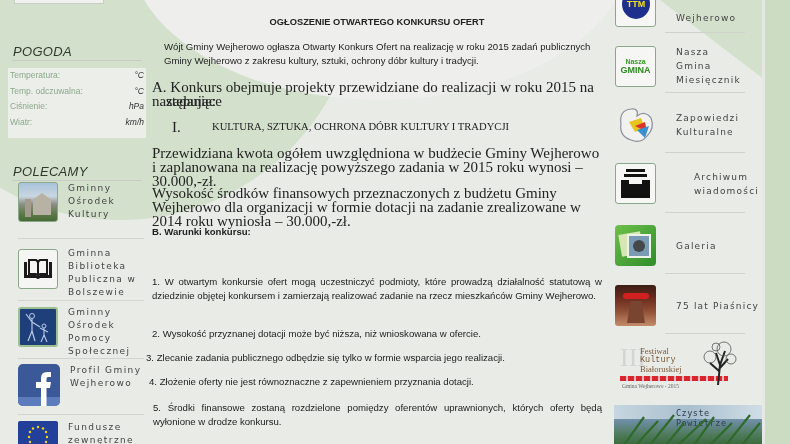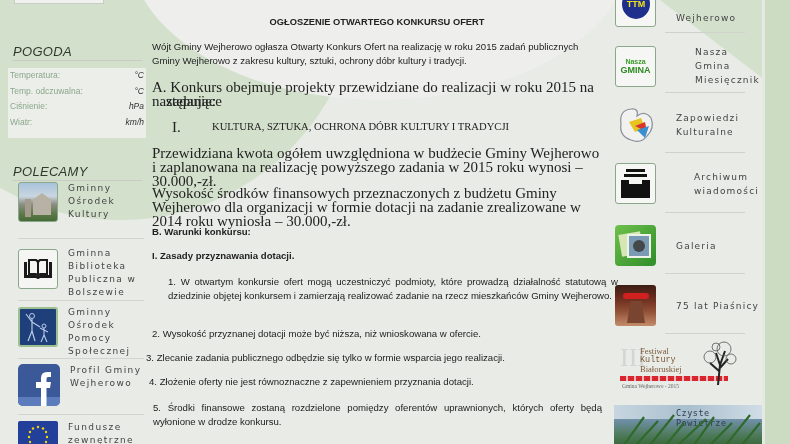--- a/index.html
+++ b/index.html
@@ -197,35 +197,34 @@
         </g>
       </svg>
     </div>
     <div class="rec-label" style="width:72px;">Fundusze zewnętrzne</div>
   </div>
 </div>
 
 <div class="content">
   <div class="ann-title">OGŁOSZENIE OTWARTEGO KONKURSU OFERT</div>
 
-  <div class="p-sans" style="left:0; top:40px; width:450px;">Wójt Gminy Wejherowo ogłasza Otwarty Konkurs Ofert na realizację w roku 2015 zadań publicznych Gminy Wejherowo z zakresu kultury, sztuki, ochrony dóbr kultury i tradycji.</div>
+  <div class="p-sans" style="left:12px; top:40px; width:450px;">Wójt Gminy Wejherowo ogłasza Otwarty Konkurs Ofert na realizację w roku 2015 zadań publicznych Gminy Wejherowo z zakresu kultury, sztuki, ochrony dóbr kultury i tradycji.</div>
 
   <div class="p-serif" style="left:0; top:80px; width:450px;">A. Konkurs obejmuje projekty przewidziane do realizacji w roku 2015 na następujące</div>
   <div class="p-serif" style="left:14px; top:94px;">zadanie:</div>
 
   <div class="p-serif" style="left:20px; top:120px;">I.</div>
   <div class="p-serif" style="left:60px; top:120px; font-size:10.6px;">KULTURA, SZTUKA, OCHRONA DÓBR KULTURY I TRADYCJI</div>
 
   <div class="p-serif" style="left:0; top:146px; width:450px;">Przewidziana kwota ogółem uwzględniona w budżecie Gminy Wejherowo i zaplanowana na realizację powyższego zadania w 2015 roku wynosi – 30.000,-zł.</div>
   <div class="p-serif" style="left:0; top:186px; width:430px;">Wysokość środków finansowych przeznaczonych z budżetu Gminy Wejherowo dla organizacji w formie dotacji na zadanie zrealizowane w 2014 roku wyniosła – 30.000,-zł.</div>
 
   <div class="p-sans bold" style="left:0; top:225px;">B. Warunki konkursu:</div>
-  <div class="p-sans bold" style="left:0; top:249px;">I. Zasady przyznawania dotacji.</div>
-
-  <div class="p-sans justify" style="left:16px; top:275px; width:450px;">1. W otwartym konkursie ofert mogą uczestniczyć podmioty, które prowadzą działalność statutową w dziedzinie objętej konkursem i zamierzają realizować zadanie na rzecz mieszkańców Gminy Wejherowo.</div>
+
+  <div class="p-sans justify" style="left:0; top:275px; width:450px;">1. W otwartym konkursie ofert mogą uczestniczyć podmioty, które prowadzą działalność statutową w dziedzinie objętej konkursem i zamierzają realizować zadanie na rzecz mieszkańców Gminy Wejherowo.</div>
   <div class="p-sans" style="left:0; top:327px; width:450px;">2. Wysokość przyznanej dotacji może być niższa, niż wnioskowana w ofercie.</div>
   <div class="p-sans" style="left:-6px; top:351px; width:456px;">3. Zlecanie zadania publicznego odbędzie się tylko w formie wsparcia jego realizacji.</div>
   <div class="p-sans" style="left:-3px; top:375px; width:453px;">4. Złożenie oferty nie jest równoznaczne z zapewnieniem przyznania dotacji.</div>
   <div class="p-sans justify" style="left:1px; top:401px; width:449px;">5. Środki finansowe zostaną rozdzielone pomiędzy oferentów uprawnionych, których oferty będą wyłonione w drodze konkursu.</div>
 </div>
 
 <div class="right">
 
   <div class="ritem" style="top:-14px;">
     <div class="ricon">
@@ -234,21 +233,21 @@
     </div>
     <div class="rlabel" style="padding-top:22px;">Wejherowo</div>
   </div>
   <div class="rsep" style="top:32px;"></div>
 
   <div class="ritem" style="top:45px;">
     <div class="ricon">
       <div style="position:absolute;left:0;top:11px;width:39px;text-align:center;font-family:'Liberation Sans',sans-serif;font-weight:bold;font-size:7px;color:#3a9a2a;line-height:7px;">Nasza</div>
       <div style="position:absolute;left:0;top:18px;width:39px;text-align:center;font-family:'Liberation Sans',sans-serif;font-weight:bold;font-size:9px;color:#2d8a22;line-height:10px;">GMINA</div>
     </div>
-    <div class="rlabel" style="width:70px;margin-left:19px;">Nasza Gmina Miesięcznik</div>
+    <div class="rlabel" style="width:70px;">Nasza Gmina Miesięcznik</div>
   </div>
   <div class="rsep" style="top:92px;"></div>
 
   <div class="ritem" style="top:104px;">
     <div class="ricon" style="border:none;background:transparent;">
       <svg width="41" height="41" viewBox="0 0 41 41">
         <path d="M6 20 Q4 6 16 5 Q24 4 22 12 Q30 6 36 14 Q40 24 32 32 Q26 40 16 36 Q4 32 6 20 Z" fill="#f1f1ef" stroke="#8a8f9a" stroke-width="1.2"></path>
         <path d="M14 18 L26 14 L30 24 L20 28 Z" fill="#e8c420"></path>
         <path d="M20 22 L30 18 L32 28 Z" fill="#d9342b"></path>
         <path d="M22 26 L34 22 L30 34 Z" fill="#3a8fd0"></path>

